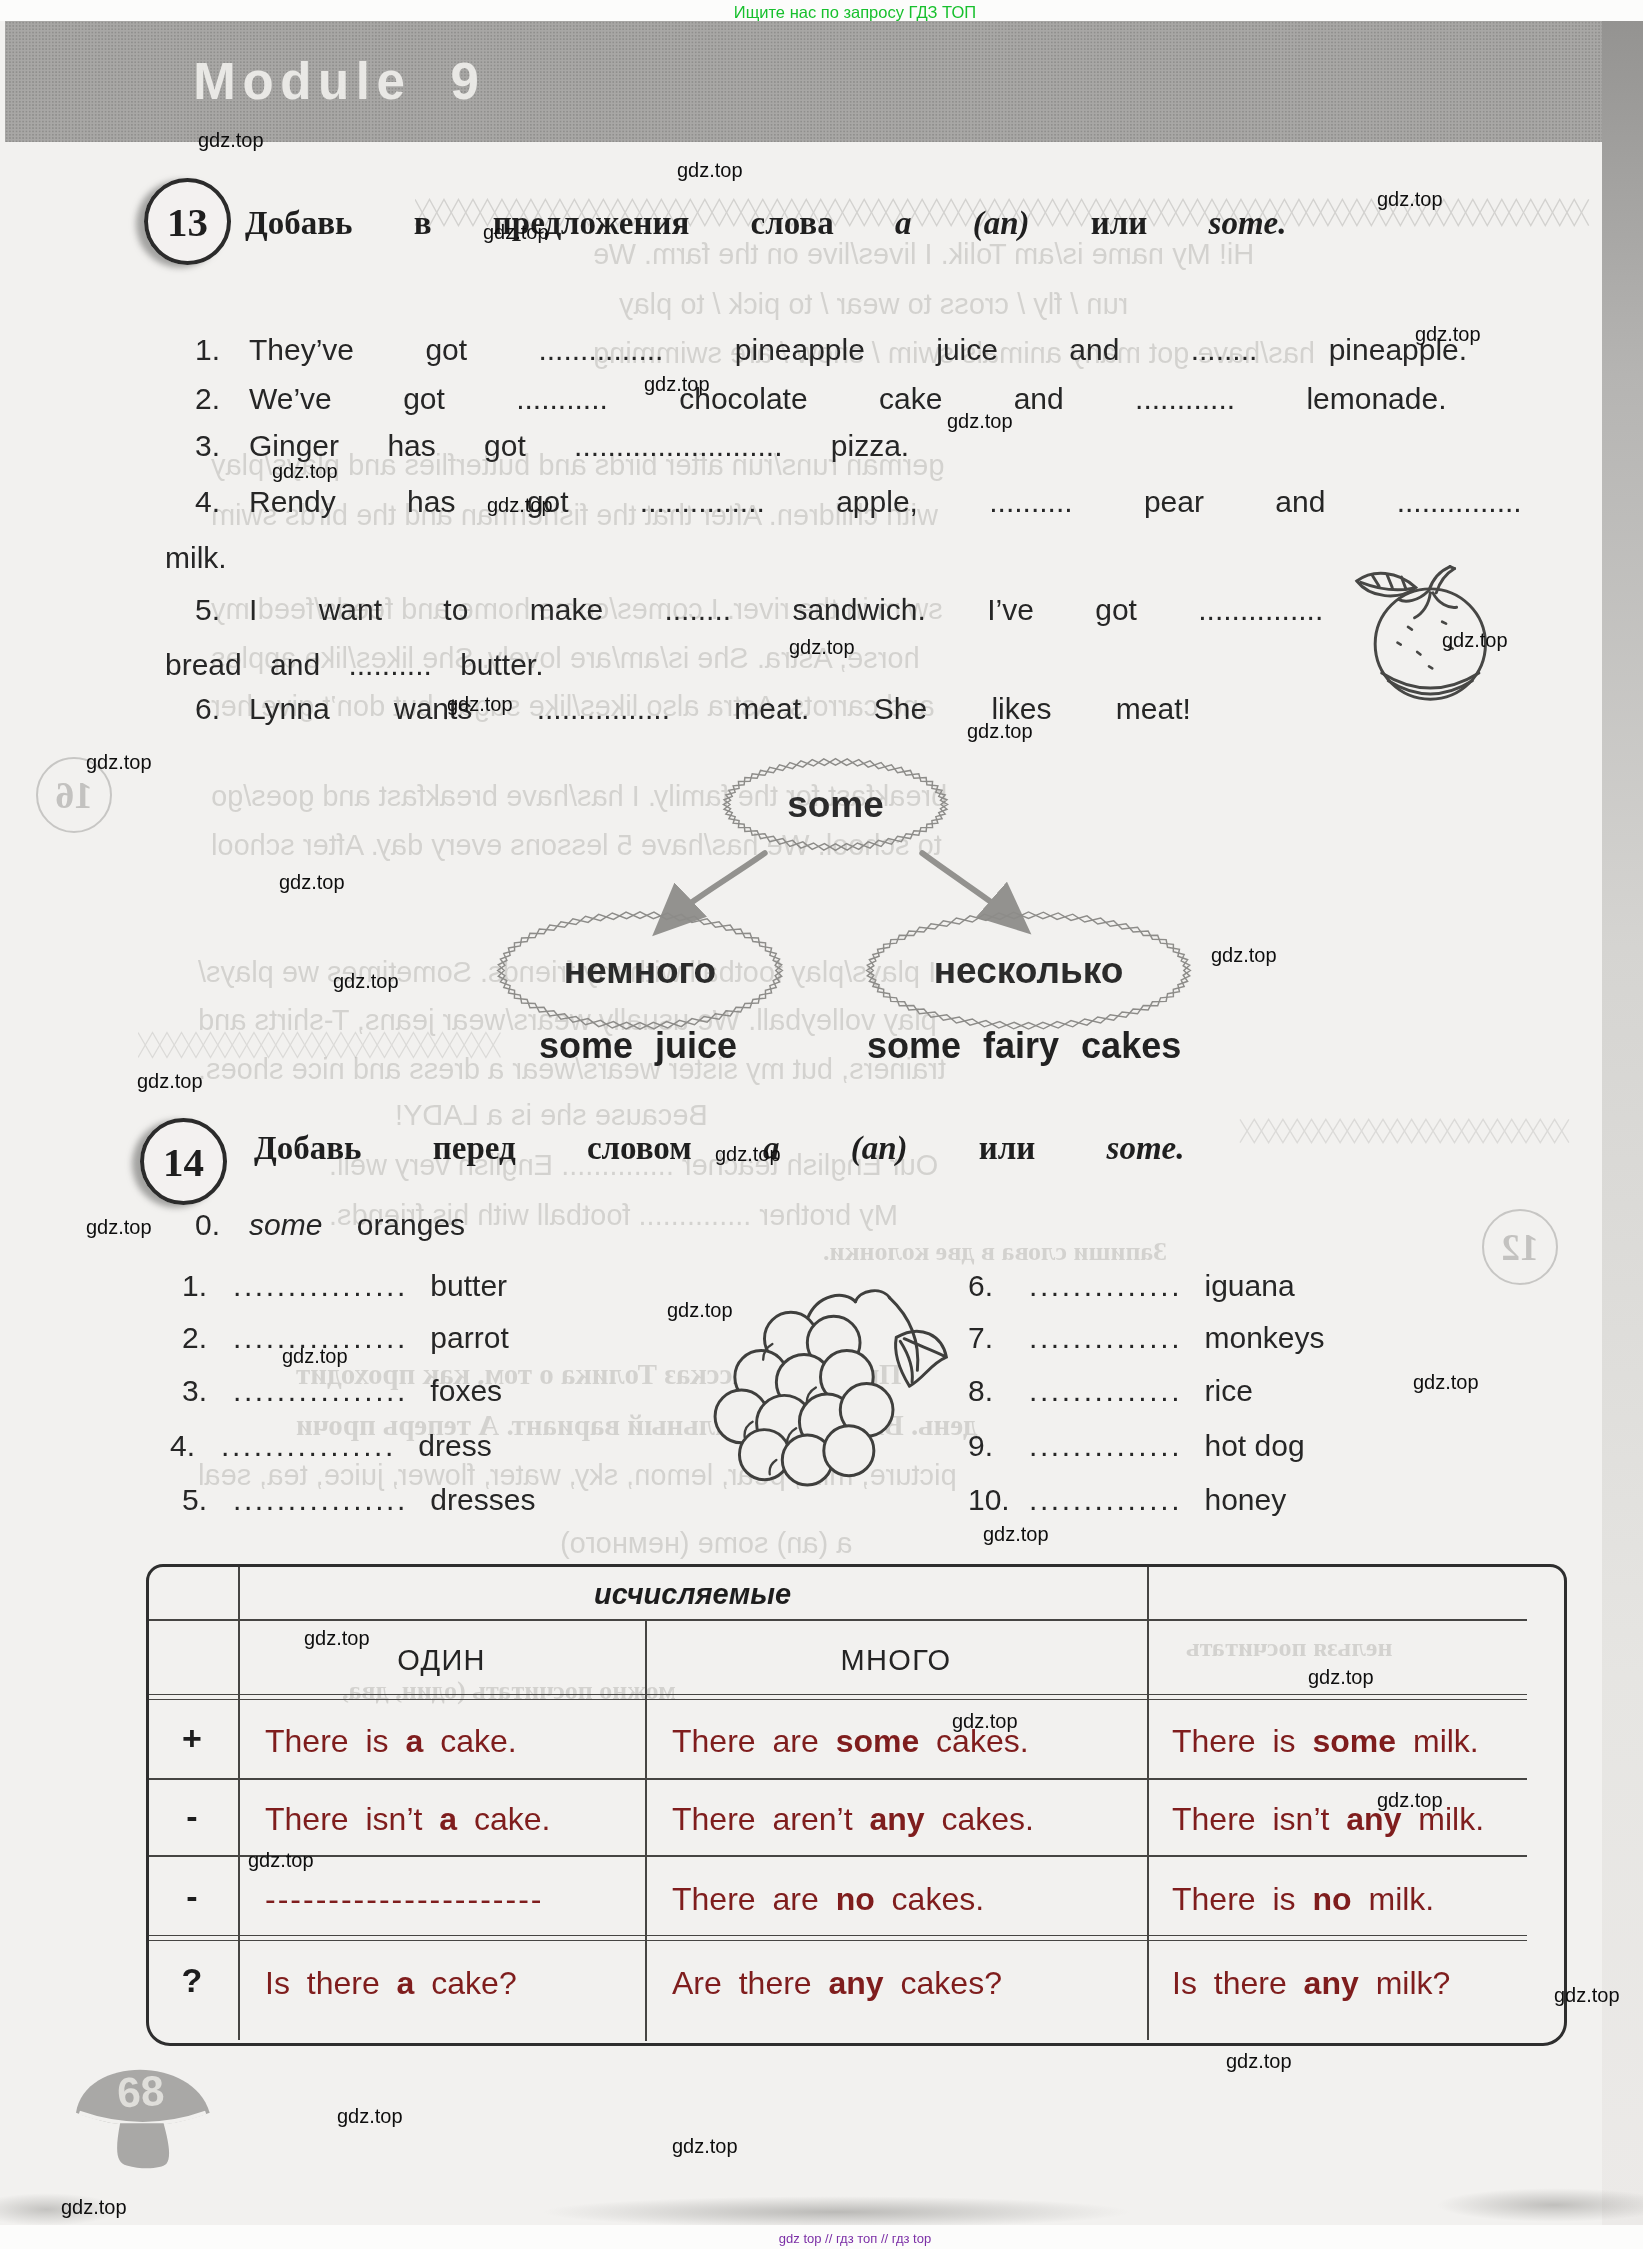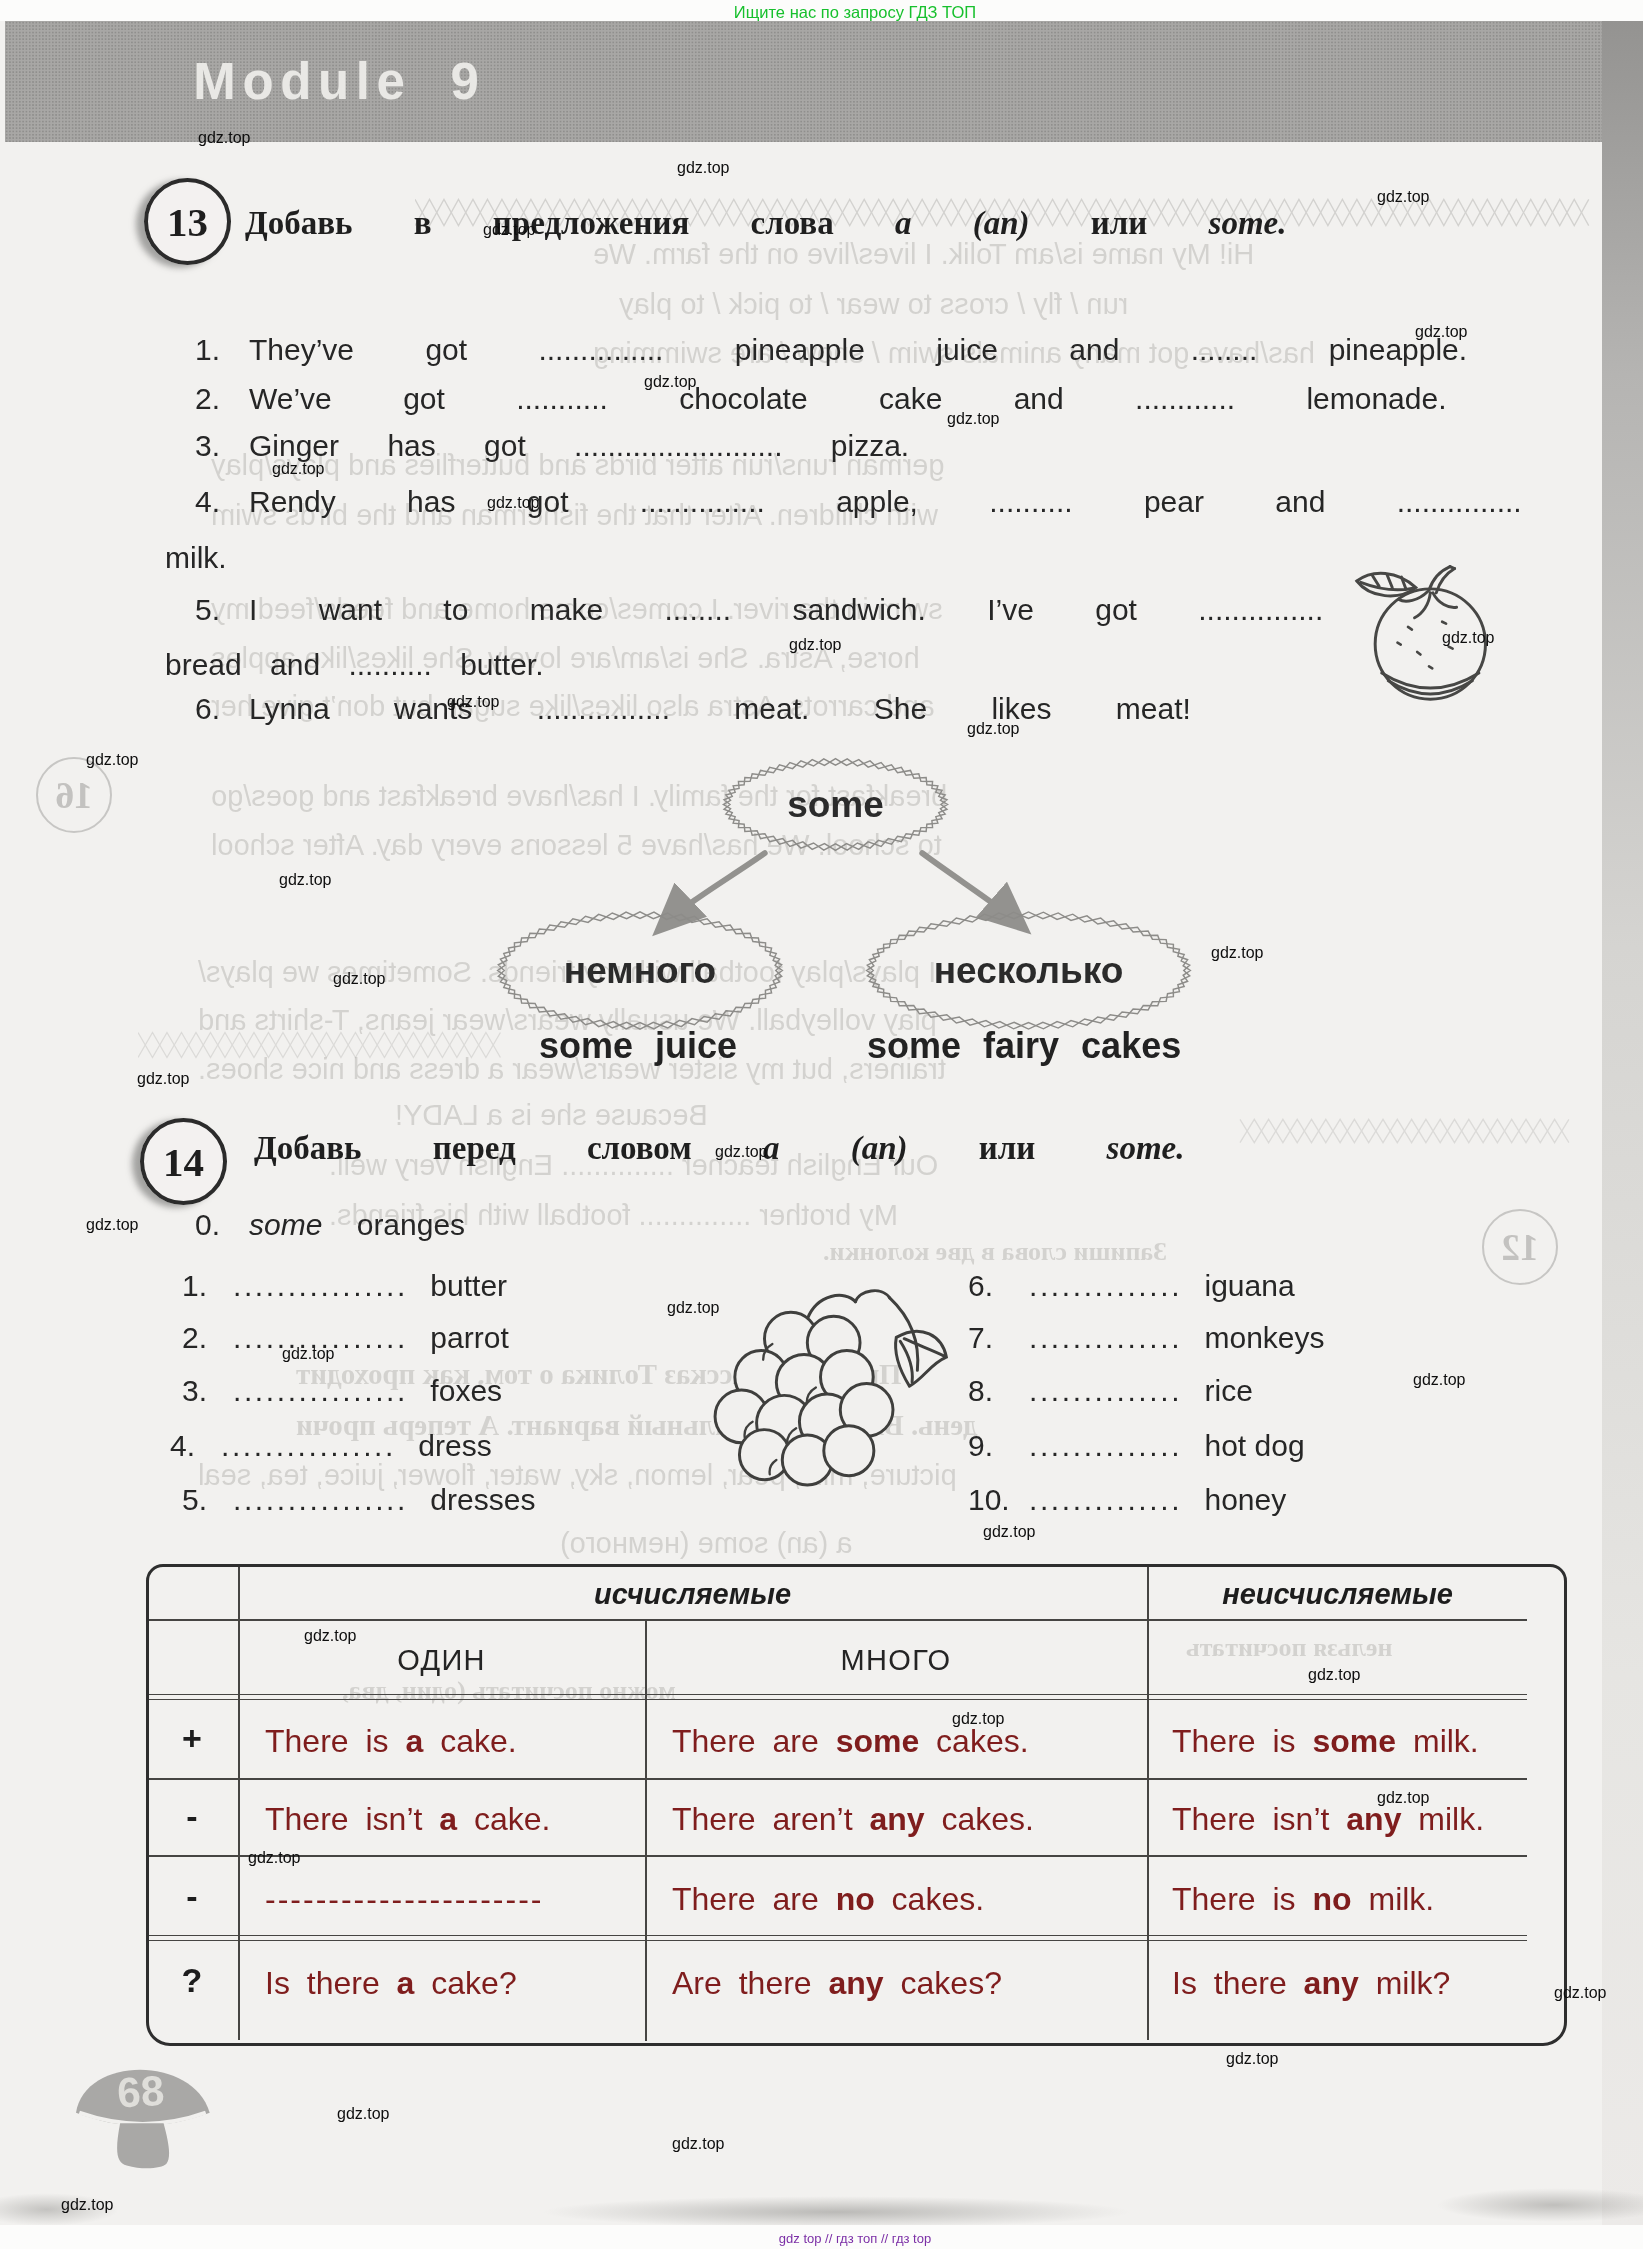--- a/index.html
+++ b/index.html
@@ -15,21 +15,21 @@
 
   
   .band{left:5.3px;top:21px;width:1597px;height:121px;background:#a8a7a5;
         background-image:radial-gradient(rgba(88,88,86,.30) 0.8px,transparent 0.9px);background-size:3.3px 3.3px;}
   .band .module{position:absolute;left:188px;top:0;line-height:121px;font-size:51px;font-weight:700;
         letter-spacing:6.6px;word-spacing:18.4px;color:#e9e8e5;}
   .right-edge{left:1602px;top:21px;width:42px;height:2204px;
         background:linear-gradient(#949391 0%,#b5b4b2 16%,#d5d4d1 42%,#e6e5e2 75%,#eceae8 100%);}
 
   
-  .wm{position:absolute;font-size:16px;color:#0e0e0e;white-space:nowrap;}
+  .wm{position:absolute;font-size:20px;color:#0e0e0e;white-space:nowrap;}
 
   
   .bt{position:absolute;font-size:29px;color:#8f8d88;opacity:.30;transform:scaleX(-1);
       white-space:nowrap;filter:blur(0.4px);}
   .bt.ru{font-family:"Liberation Serif",serif;font-weight:600;}
   .gcircle{position:absolute;width:72px;height:72px;border:2.6px solid rgba(130,129,126,.38);
       border-radius:50%;color:rgba(130,129,126,.42);font:600 37px "Liberation Serif",serif;
       display:flex;align-items:center;justify-content:center;transform:scaleX(-1);}
 
   
@@ -281,21 +281,20 @@
   <div class="hline" style="left:148px;top:1619px;width:1379px;height:2px;"></div>
   <div class="hline" style="left:148px;top:1694px;width:1379px;height:1.3px;"></div>
   <div class="hline" style="left:148px;top:1699px;width:1379px;height:1.3px;"></div>
   <div class="hline" style="left:148px;top:1778px;width:1379px;height:2px;"></div>
   <div class="hline" style="left:148px;top:1855px;width:1379px;height:2px;"></div>
   <div class="hline" style="left:148px;top:1935px;width:1379px;height:1.3px;"></div>
   <div class="hline" style="left:148px;top:1940px;width:1379px;height:1.3px;"></div>
   <div class="abs tbl-border"></div>
 
   <div class="th" style="left:238px;top:1578px;width:909px;">исчисляемые</div>
-  <div class="th" style="left:1147px;top:1578px;width:381px;">неисчисляемые</div>
   <div class="sub" style="left:238px;top:1644px;width:407px;">ОДИН</div>
   <div class="sub" style="left:645px;top:1644px;width:502px;">МНОГО</div>
 
   <div class="sign" style="top:1719px;">+</div>
   <div class="cell" style="left:265px;top:1723px;"><span>There is </span><b>a</b><span> cake.</span></div>
   <div class="cell" style="left:672px;top:1723px;"><span>There are </span><b>some</b><span> cakes.</span></div>
   <div class="cell" style="left:1172px;top:1723px;"><span>There is </span><b>some</b><span> milk.</span></div>
 
   <div class="sign" style="top:1797px;">-</div>
   <div class="cell" style="left:265px;top:1801px;"><span>There isn’t </span><b>a</b><span> cake.</span></div>

